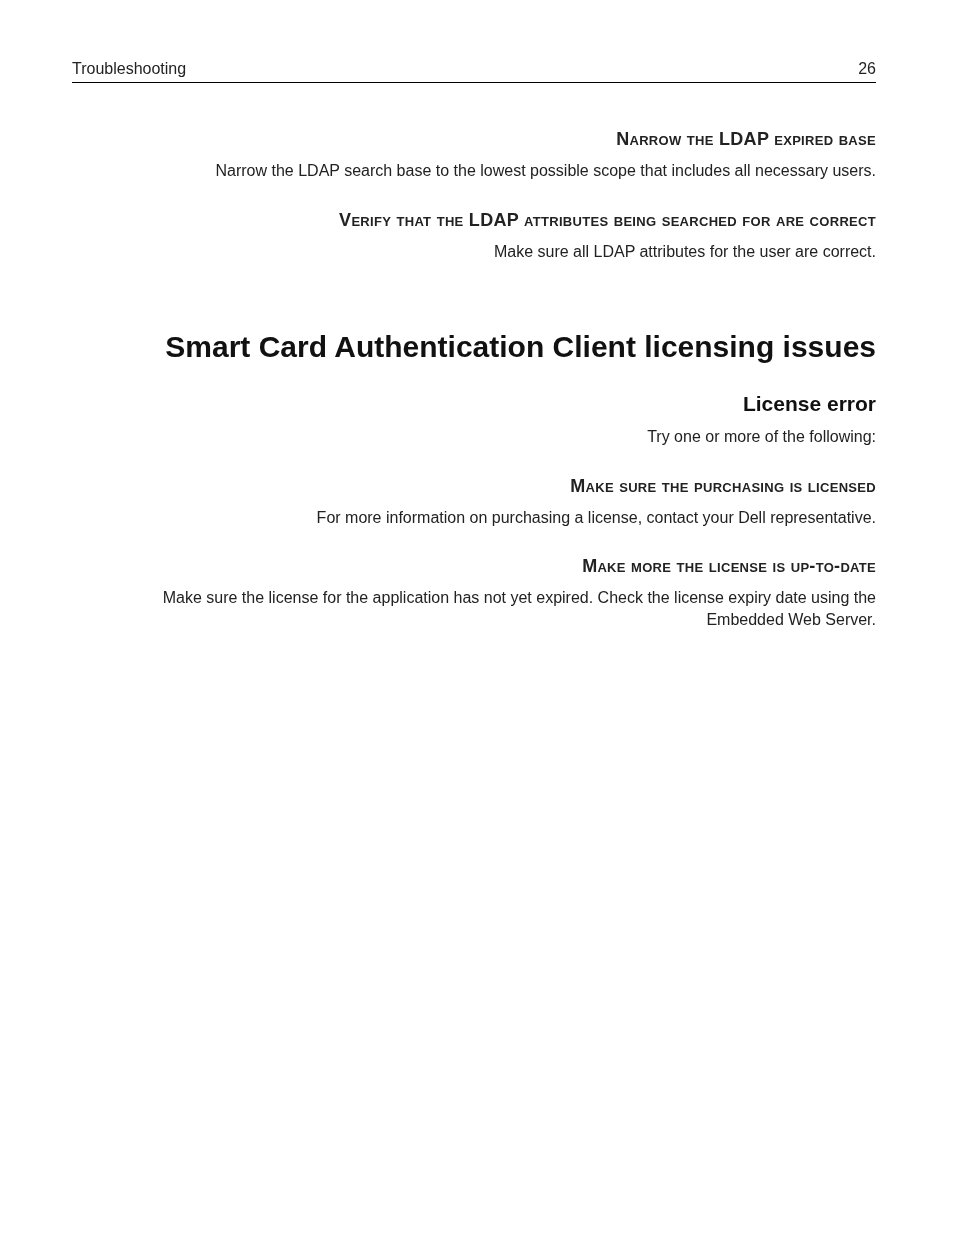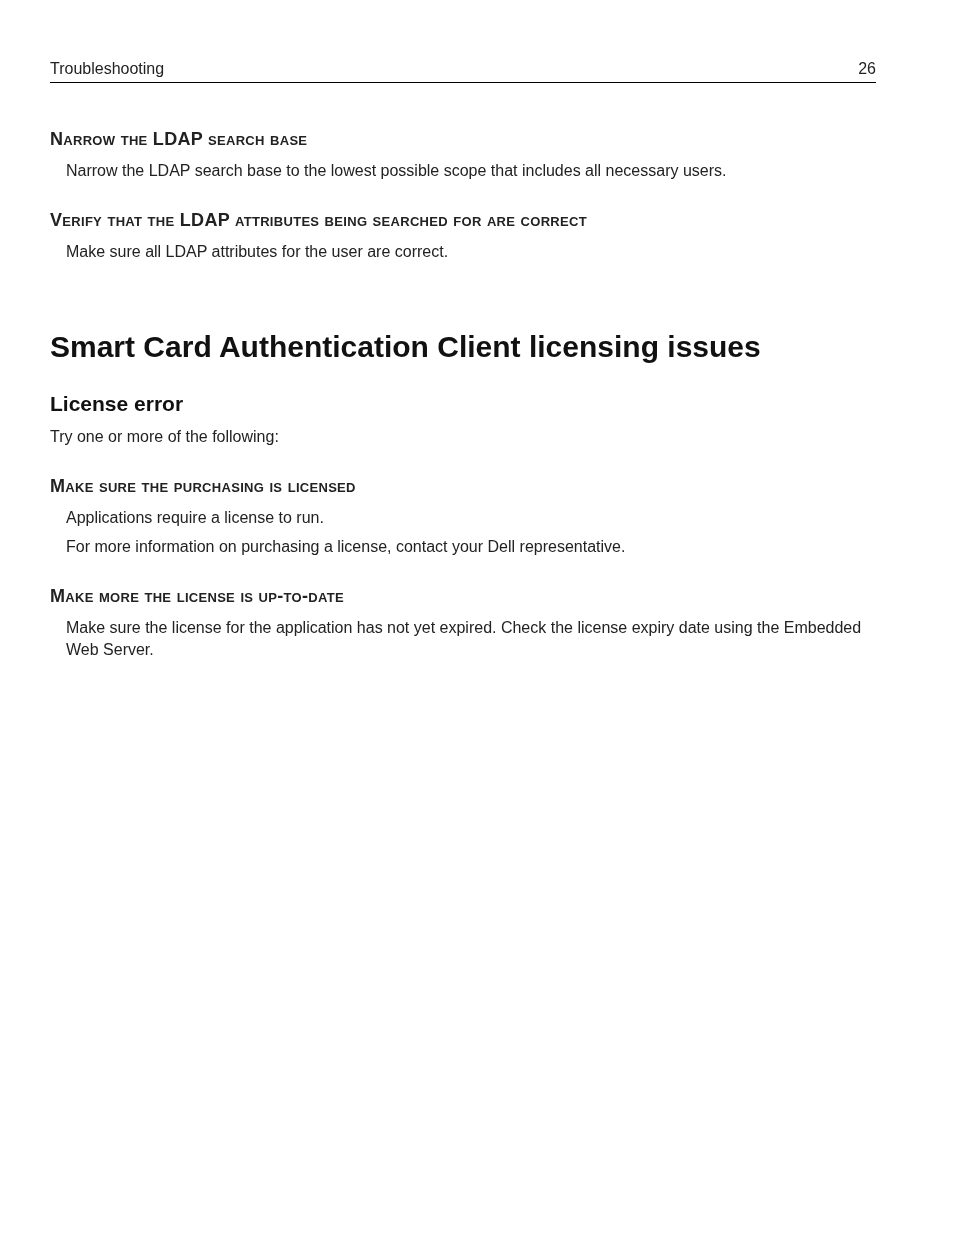--- a/index.html
+++ b/index.html
@@ -6,22 +6,23 @@
     font-family: "Segoe UI", "Helvetica Neue", Arial, sans-serif;
     background: #fff;
     color: #222;
     margin: 0;
     padding: 0;
   }
   .page {
     width: 954px;
     min-height: 1235px;
     box-sizing: border-box;
-    padding: 60px 78px 60px 50px;
+    padding: 60px 78px 60px 72px;
     position: relative;
+    text-align: right;
   }
   .running-header {
     display: flex;
     justify-content: space-between;
     align-items: baseline;
     border-bottom: 1px solid #000;
     padding-bottom: 4px;
     margin-bottom: 46px;
     font-size: 16px;
     color: #222;
@@ -63,21 +64,21 @@
 <body>
 
 <div class="page">
 
   <div class="running-header">
     <span>Troubleshooting</span>
     <span>26</span>
   </div>
 
   <div class="section-gap">
-    <p class="smallcaps-head">Narrow the LDAP search base</p>
+    <p class="smallcaps-head">Narrow the LDAP expired base</p>
     <div class="indented">
       <p class="body-text">Narrow the LDAP search base to the lowest possible scope that includes all necessary users.</p>
     </div>
   </div>
 
   <div class="section-gap">
     <p class="smallcaps-head">Verify that the LDAP attributes being searched for are correct</p>
     <div class="indented">
       <p class="body-text">Make sure all LDAP attributes for the user are correct.</p>
     </div>
@@ -86,21 +87,20 @@
   <h1 class="big">Smart Card Authentication Client licensing issues</h1>
 
   <div class="section-gap">
     <h2 class="mid">License error</h2>
     <p class="body-text" style="padding-left:0;">Try one or more of the following:</p>
   </div>
 
   <div class="section-gap">
     <p class="smallcaps-head">Make sure the purchasing is licensed</p>
     <div class="indented">
-      <p class="body-text">Applications require a license to run.</p>
       <p class="body-text">For more information on purchasing a license, contact your Dell representative.</p>
     </div>
   </div>
 
   <div class="section-gap">
     <p class="smallcaps-head">Make more the license is up-to-date</p>
     <div class="indented">
       <p class="body-text">Make sure the license for the application has not yet expired. Check the license expiry date using the Embedded Web Server.</p>
     </div>
   </div>

